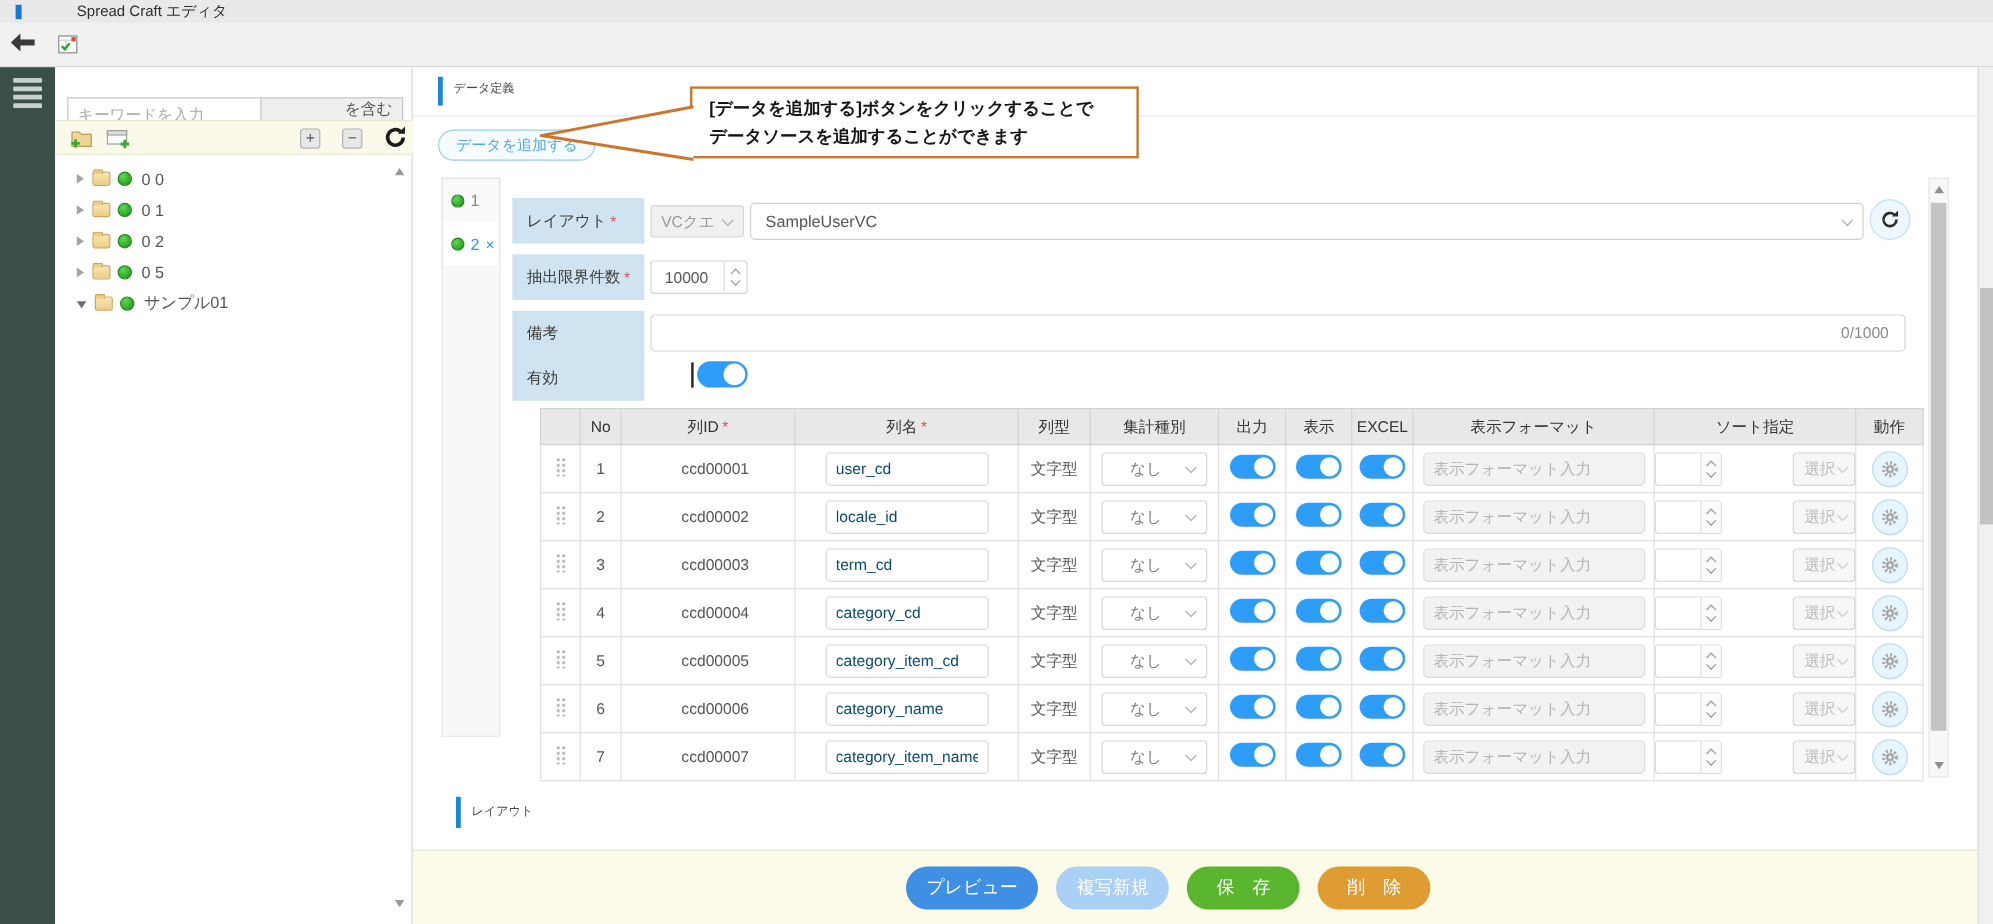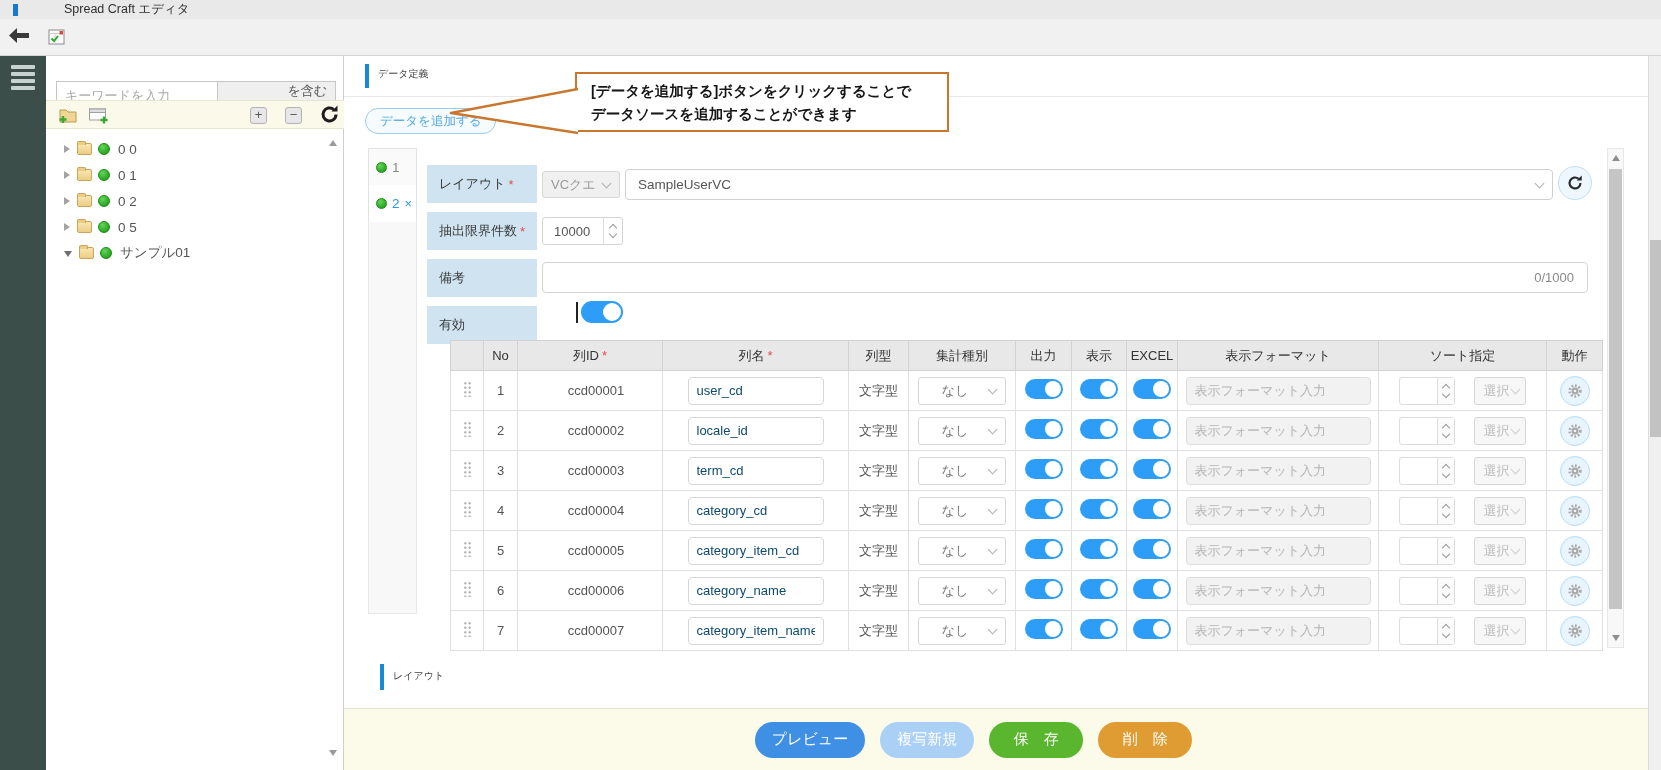--- a/index.html
+++ b/index.html
@@ -105,21 +105,21 @@
 table.cols td { height: 40px; border: 1px solid #e0e0e0; font-size: 13px; color: #555; text-align: center; vertical-align: middle; }
 col.c1 { width: 33px; } col.c2 { width: 34px; } col.c3 { width: 145px; } col.c4 { width: 186px; }
 col.c5 { width: 60px; } col.c6 { width: 107px; } col.c7 { width: 56px; } col.c8 { width: 55px; }
 col.c9 { width: 51px; } col.c10 { width: 201px; } col.c11 { width: 168px; } col.c12 { width: 56px; }
 td.c-id { text-align: left; padding-left: 12px; }
 .drag-dots { display: inline-block; width: 9px; height: 16px; background-image: radial-gradient(#ababab 1.1px, transparent 1.3px); background-size: 4.5px 4.5px; cursor: grab; }
 .name-input { width: 136px; height: 28px; border: 1px solid #d6d6d6; border-radius: 4px; font-size: 13px; color: #0c4a6e; padding: 0 8px; font-family: inherit; }
 .sel-agg { width: 88px; height: 28px; }
 .fmt-input { width: 185px; height: 28px; border: 1px solid #dcdcdc; border-radius: 4px; background: #f2f2f2; font-size: 13px; padding: 0 8px; font-family: inherit; }
 .fmt-input::placeholder { color: #b5b5b5; }
-.c-sort .cellflex { display: flex; align-items: center; justify-content: center; gap: 19px; }
+.c-sort .cellflex { display: flex; align-items: center; justify-content: space-between; gap: 19px; }
 .sort-num { display: inline-flex; width: 56px; height: 28px; border: 1px solid #dcdcdc; border-radius: 3px; background: #fff; }
 .sort-num .numpart { flex: 1; }
 .sort-num .spin-col { width: 17px; background: #fbfbfb; }
 .sel-sort { width: 52px; height: 28px; background: #f7f7f7; color: #bbb; }
 .sel-sort .chev { margin: -3px 6px 0 2px; border-color: #cfcfcf; }
 .gear-btn { display: inline-flex; width: 30px; height: 30px; border-radius: 50%; background: #e9f5fe; border: 1px solid #b4dcf6; align-items: center; justify-content: center; cursor: pointer; }
 
 
 .inner-sb { position: absolute; left: 1263px; top: 92px; width: 17px; height: 500px; background: #f8f8f8; border: 1px solid #e7e7e7; }
 .inner-sb .up { position: absolute; left: 4px; top: 6px; width: 0; height: 0; border-left: 4px solid transparent; border-right: 4px solid transparent; border-bottom: 6px solid #8f8f8f; }
@@ -277,21 +277,21 @@
       <span>レイアウト</span>
       <span class="reqmark" data-req="true">*</span>
     </div>
     <div class="flabel" style="top:156px">
       <span>抽出限界件数</span>
       <span class="reqmark" data-req="true">*</span>
     </div>
     <div class="flabel" style="top:203px">
       <span>備考</span>
     </div>
-    <div class="flabel" style="top:250px">
+    <div class="flabel" style="top:240px">
       <span>有効</span>
     </div>
 
     <span class="select ds-type">
       <span class="sel-text">VCクエリ</span>
       <i class="chev"></i>
     </span>
     <div class="ds-name">
       <span>SampleUserVC</span>
       <i class="chev"></i>

